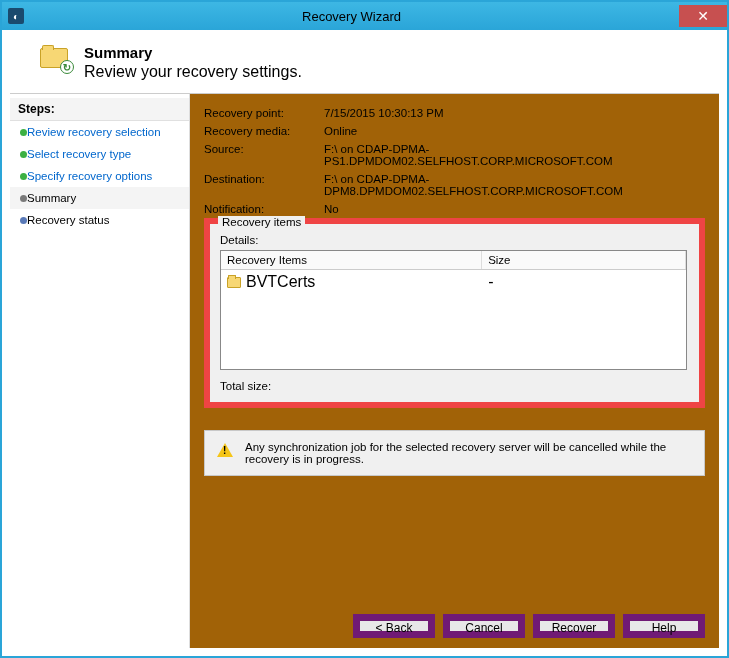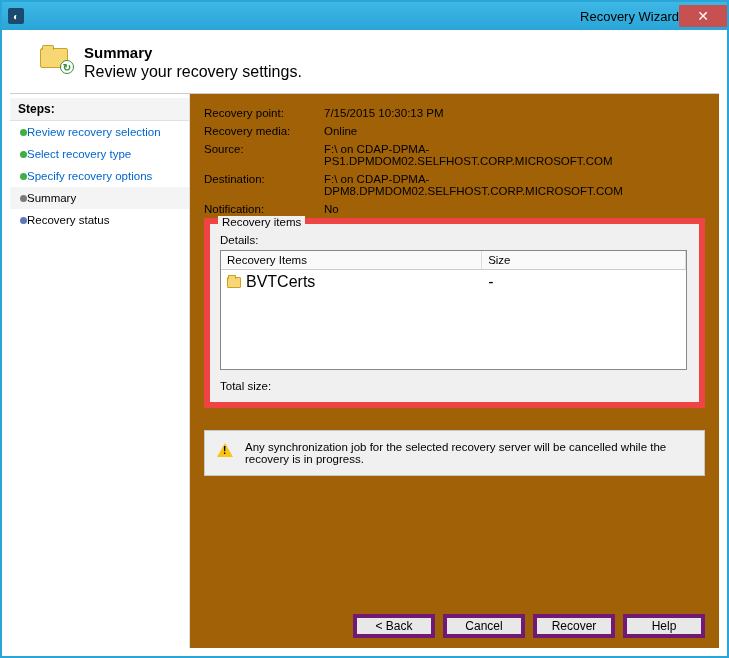--- a/index.html
+++ b/index.html
@@ -32,21 +32,21 @@
   .titlebar-icon {
     width: 16px; height: 16px;
     background: #1a4a6e;
     margin-left: 6px;
     border-radius: 2px;
     display: flex; align-items: center; justify-content: center;
     color: #fff; font-size: 10px;
   }
   .titlebar-title {
     flex: 1;
-    text-align: right;
+    text-align: center;
     font-size: 13px;
   }
   .close-btn {
     width: 48px;
     height: 22px;
     background: #c75050;
     color: #fff;
     display: flex;
     align-items: center;
     justify-content: center;
@@ -236,21 +236,21 @@
     margin-top: auto;
     padding-top: 12px;
     display: flex;
     justify-content: flex-end;
     gap: 8px;
   }
   .btn {
     min-width: 82px;
     height: 24px;
     background: #e8e8e8;
-    border: 4px solid #701a75;
+    border: 7px solid #701a75;
     font-size: 12px;
     font-family: inherit;
     cursor: pointer;
     padding: 0 10px;
   }
 </style>
 </head>
 <body>
 
 <div class="window">

